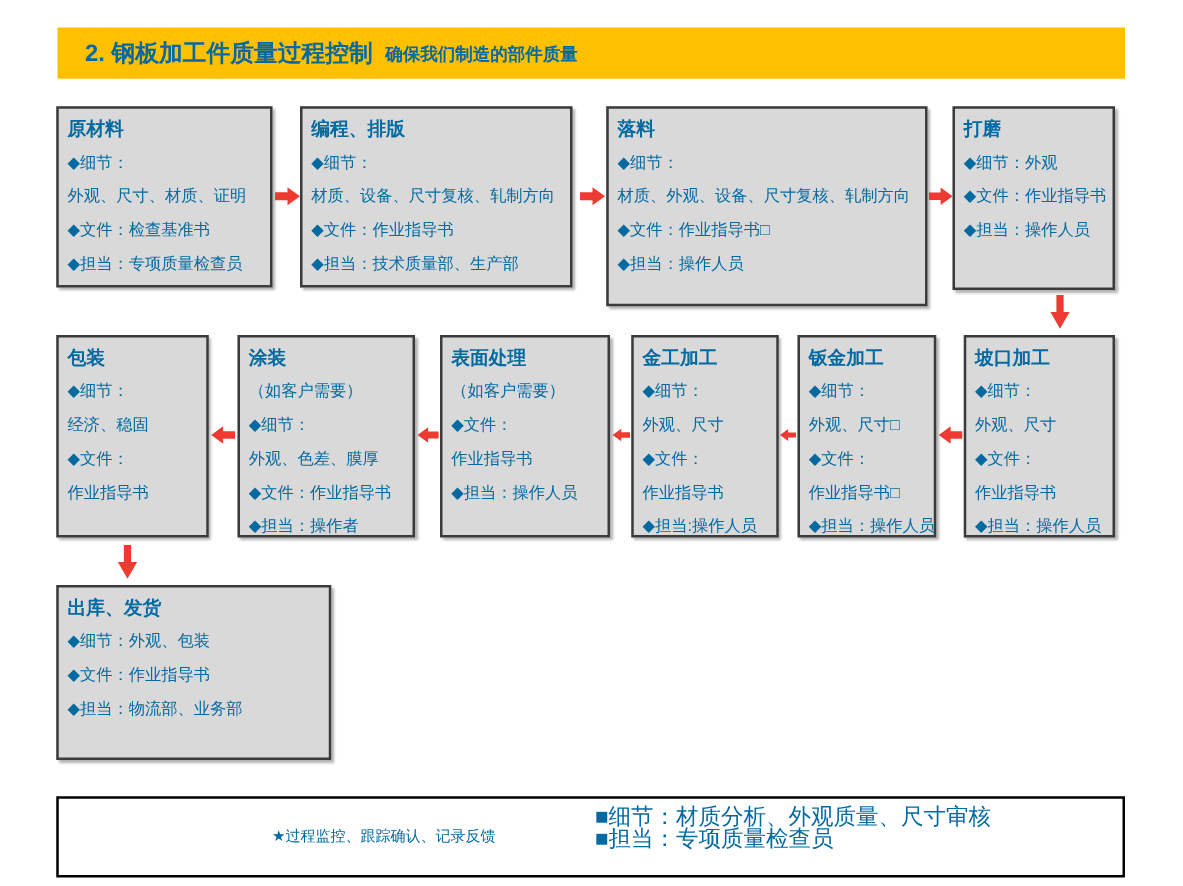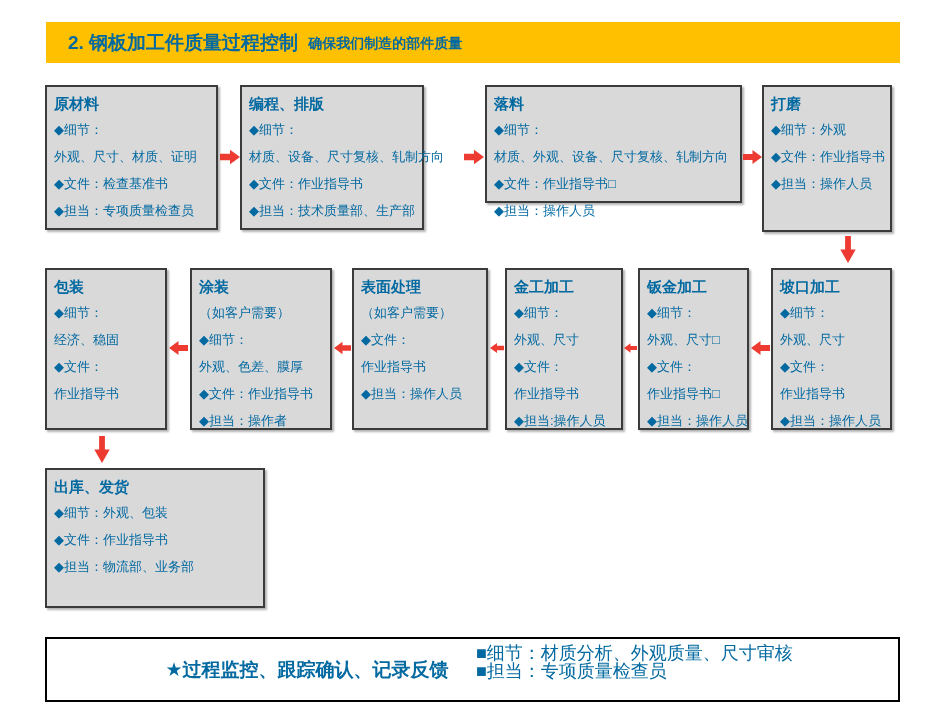--- a/index.html
+++ b/index.html
@@ -26,21 +26,21 @@
   .arrow{position:absolute;line-height:0;}
   .arrow svg path{fill:#ED3B32;}
   
   .footer{
     position:absolute;left:45px;top:637px;width:855px;height:65px;
     border:2px solid #000;box-sizing:border-box;background:#fff;
   }
   .footer-main{
     position:absolute;left:0;top:0;width:520px;height:100%;
     display:flex;align-items:center;justify-content:center;
-    font-size:19px;font-weight:bold;white-space:nowrap;text-align:right;
+    font-size:12px;font-weight:normal;white-space:nowrap;text-align:right;
   }
   .footer-notes{position:absolute;left:402px;top:5px;}
   .footer-note{font-size:18px;line-height:18px;white-space:nowrap;margin-left:27px;}
 </style>
 </head>
 <body>
 
 <div id="canvas">
 
   <div class="banner">
@@ -55,35 +55,35 @@
     <div class="box-line">◆文件：检查基准书</div>
     <div class="box-line">◆担当：专项质量检查员</div>
   </div>
 
   <div class="arrow" style="left:220px;top:149px">
     <svg width="20" height="16" viewBox="0 0 22 16">
         <path d="M0 4.5 H11 V0 L22 8 L11 16 V11.5 H0 Z"></path>
       </svg>
   </div>
 
-  <div class="box" style="left:240px;top:85px;width:184px;height:145px">
+  <div class="box" style="left:240px;top:85px;width:218px;height:145px">
     <div class="box-title">编程、排版</div>
     <div class="box-line">◆细节：</div>
     <div class="box-line">材质、设备、尺寸复核、轧制方向</div>
     <div class="box-line">◆文件：作业指导书</div>
     <div class="box-line">◆担当：技术质量部、生产部</div>
   </div>
 
   <div class="arrow" style="left:464px;top:149px">
     <svg width="20" height="16" viewBox="0 0 22 16">
         <path d="M0 4.5 H11 V0 L22 8 L11 16 V11.5 H0 Z"></path>
       </svg>
   </div>
 
-  <div class="box" style="left:485px;top:85px;width:257px;height:118px">
+  <div class="box" style="left:485px;top:85px;width:257px;height:160px">
     <div class="box-title">落料</div>
     <div class="box-line">◆细节：</div>
     <div class="box-line">材质、外观、设备、尺寸复核、轧制方向</div>
     <div class="box-line">◆文件：作业指导书□</div>
     <div class="box-line">◆担当：操作人员</div>
   </div>
 
   <div class="arrow" style="left:743px;top:149px">
     <svg width="19" height="16" viewBox="0 0 22 16">
         <path d="M0 4.5 H11 V0 L22 8 L11 16 V11.5 H0 Z"></path>

